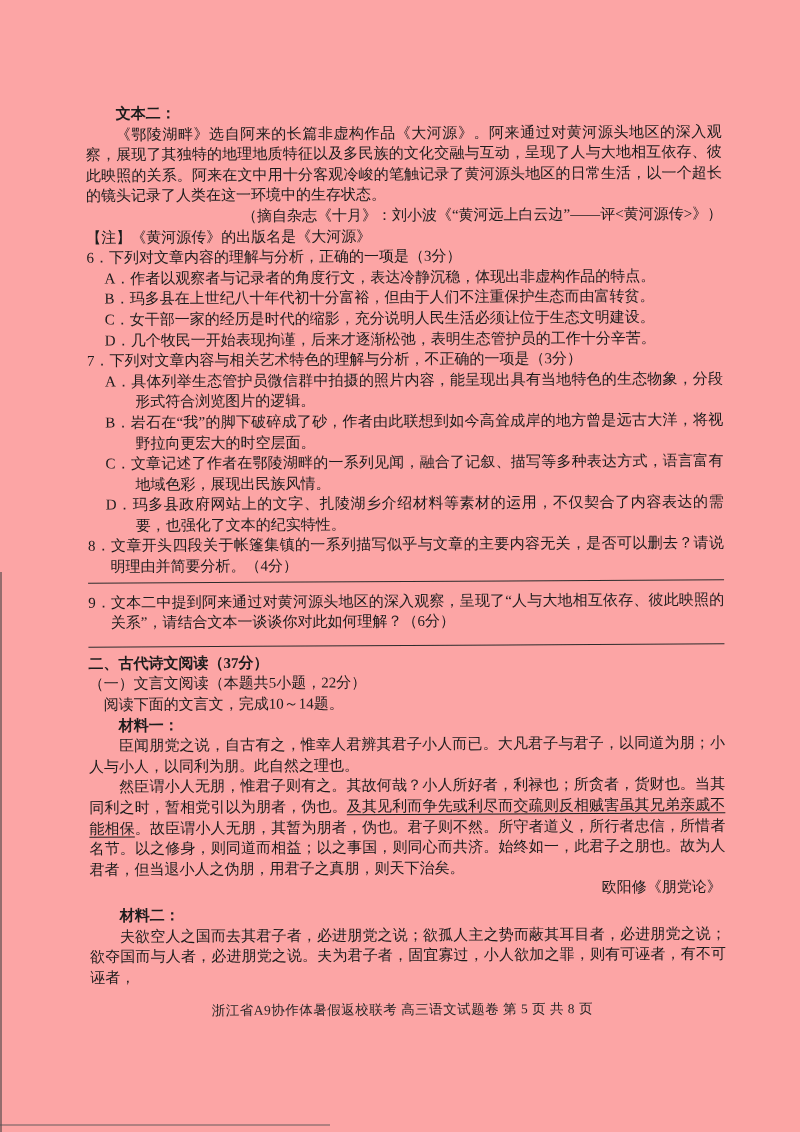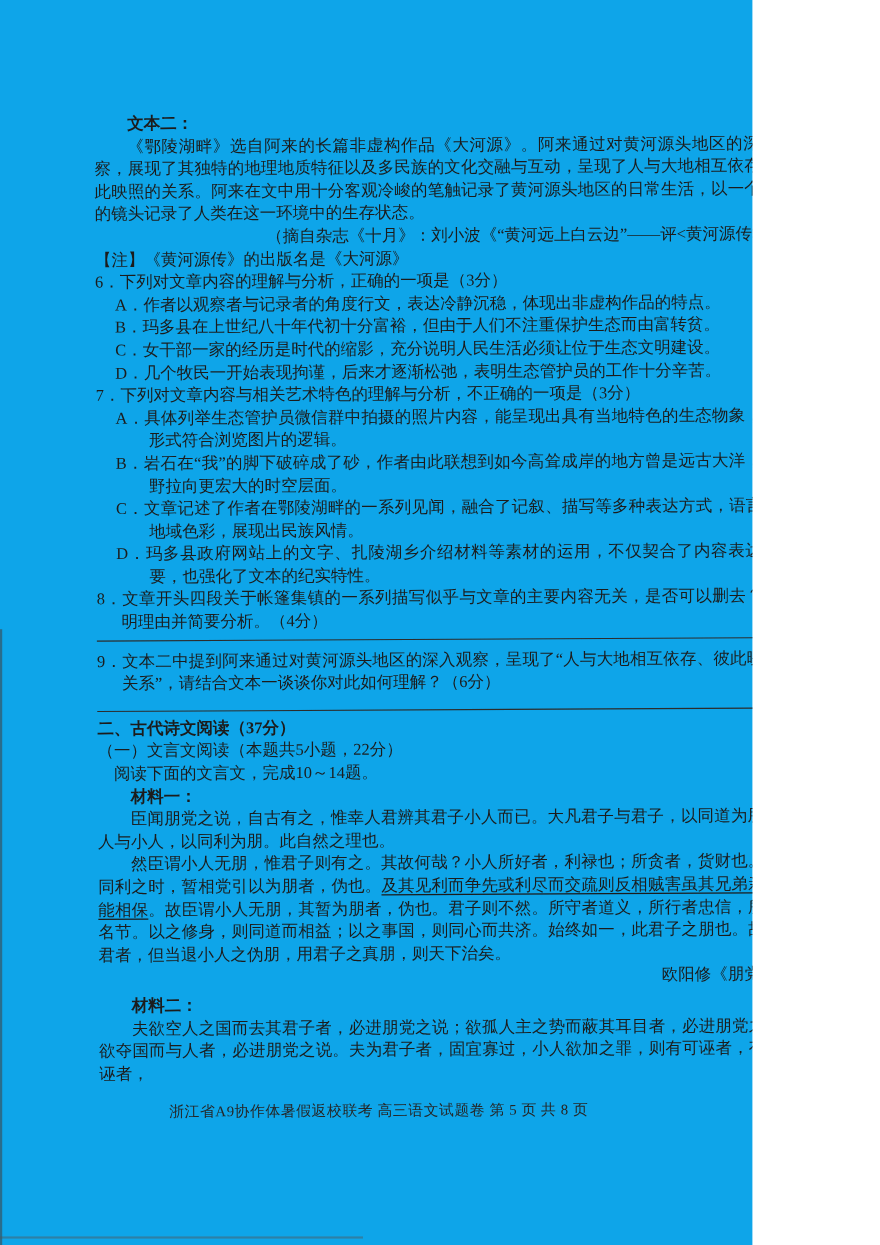--- a/index.html
+++ b/index.html
@@ -4,22 +4,22 @@
 <style>
   html, body { margin: 0; padding: 0; }
   body {
     width: 800px; height: 1132px;
     background: #ffffff;
     overflow: hidden;
     font-family: "Liberation Serif", "DejaVu Serif", serif;
   }
   .page {
     position: relative;
-    width: 684px; height: 1132px;
-    background: #0ea5e9;
+    width: 800px; height: 1132px;
+    background: #fca5a5;
     color: #1c1c1c;
     overflow: hidden;
   }
   .sheet {
     position: absolute; left: 0; top: 0; width: 100%; height: 100%;
     transform: rotate(-0.3deg);
   }
   .content {
     position: absolute;
     left: 88px; top: 102px; width: 636px;

